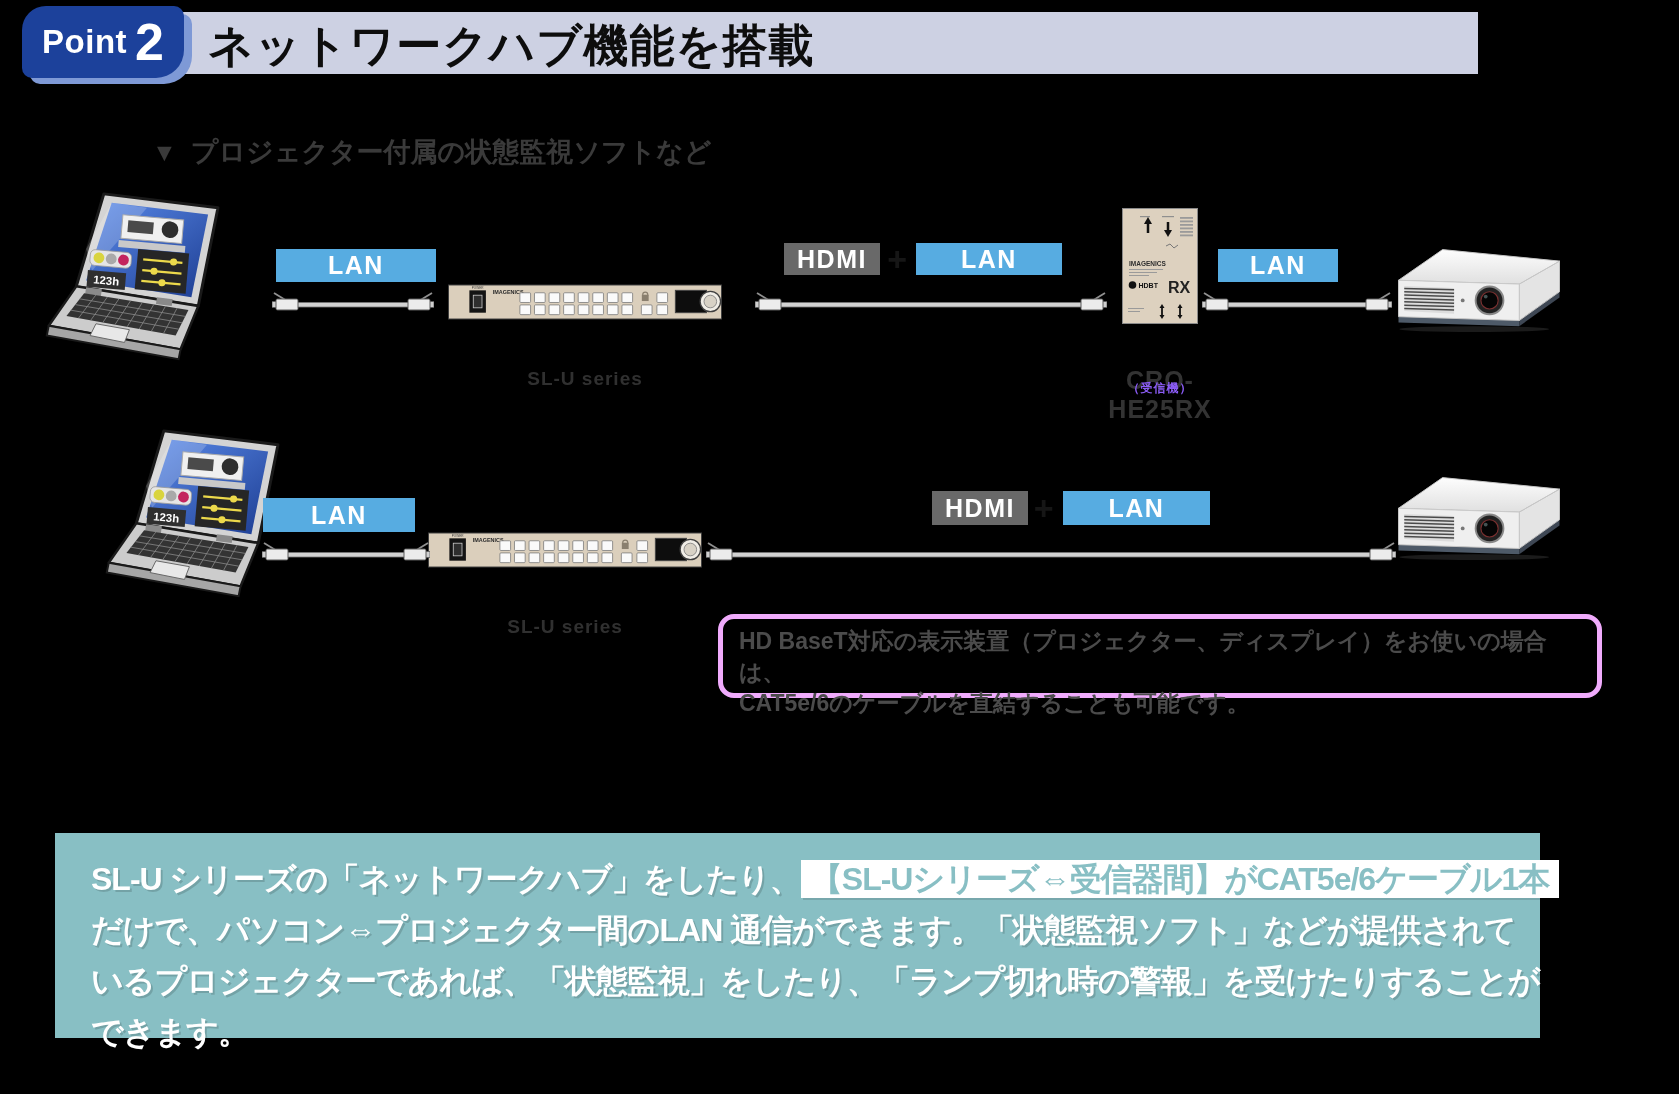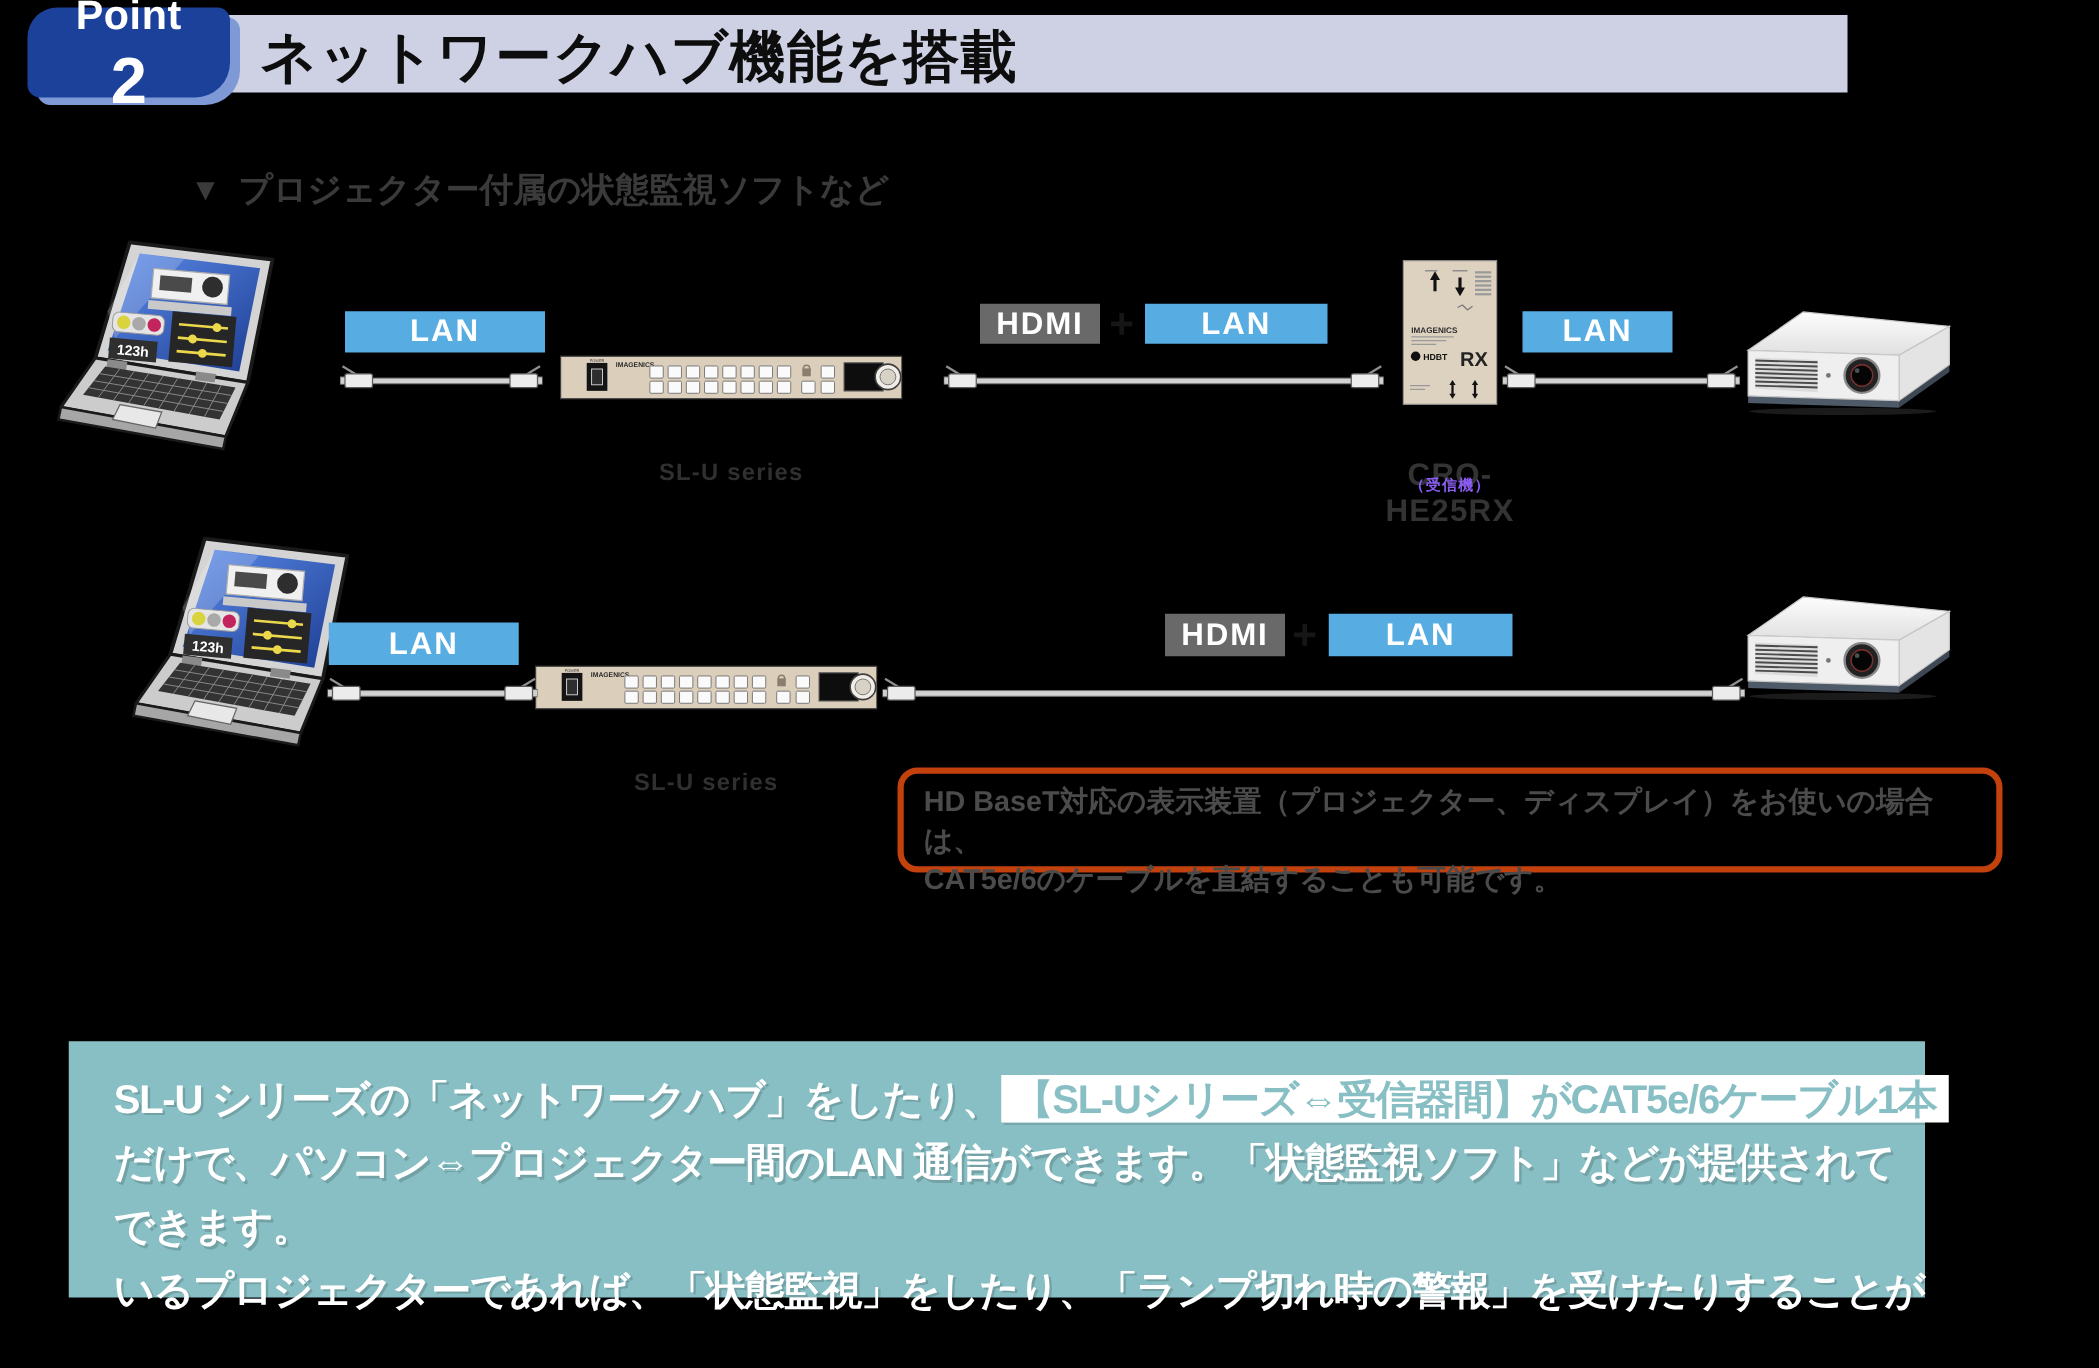--- a/index.html
+++ b/index.html
@@ -6,21 +6,21 @@
   html,body { background:#000; }
   body { font-family:"Liberation Sans","DejaVu Sans",sans-serif; }
   .stage { position:relative; width:1679px; height:1094px; background:#000; overflow:hidden; }
 
   
   .header-bar { position:absolute; left:30px; top:12px; width:1448px; height:62px; background:#cdd1e3; }
   .badge-accent { position:absolute; left:30px; top:14px; width:162px; height:70px;
                   background:#7e99d6; border-radius:24px 10px 28px 10px; }
   .point-badge { position:absolute; left:22px; top:6px; width:162px; height:72px;
                  background:#1c419b; border-radius:24px 10px 28px 10px;
-                 display:flex; align-items:center; justify-content:center; gap:8px;flex-direction:column; }
+                 display:flex; align-items:center; justify-content:center; gap:8px; }
   .point-badge .pt { color:#fff; font-weight:bold; font-size:33px; letter-spacing:.5px; }
   .point-badge .num { color:#fff; font-weight:bold; font-size:52px; line-height:1; }
   .page-title { position:absolute; left:208px; top:16px; font-size:45px; font-weight:bold; color:#0d0d0d; letter-spacing:1px; }
 
   
   .caption { position:absolute; left:152px; top:134px; font-size:27px; font-weight:bold; color:#3a3a3a; display:flex; gap:14px; align-items:center; }
   .caption .tri { font-size:25px; }
 
   
   .lbl { position:absolute; display:flex; align-items:center; justify-content:center;
@@ -55,21 +55,21 @@
   #cable5 { left:706px; top:538px; }
 
   .dev-label { position:absolute; color:#303030; font-weight:bold; text-align:center; letter-spacing:1px;margin-top:40px; }
   #sl-label1 { left:448px; top:328px; width:274px; font-size:19px; }
   #sl-label2 { left:428px; top:576px; width:274px; font-size:19px; }
   #rx-model  { left:1075px; top:326px; width:170px; font-size:25px; color:#333; }
   #rx-role   { left:1075px; top:340px; width:170px; font-size:12px; color:#8b5cf6; }
 
   
   .note-box { position:absolute; left:718px; top:614px; width:884px; height:84px;
-              border:5px solid #c2410c; border-radius:16px; padding:7px 16px;
+              border:5px solid #f0abfc; border-radius:16px; padding:7px 16px;
               color:#4b4b4b; font-size:23px; font-weight:bold; line-height:31px; }
 
   
   .bottom-panel { position:absolute; left:55px; top:833px; width:1485px; height:205px;
                   background:#88bfc4; padding:21px 36px; color:#fff; font-weight:bold;
                   font-size:32px; line-height:51px; letter-spacing:-1px;
                   text-shadow:2px 2px 0 rgba(0,0,0,0.15); }
   .bottom-panel .bline { white-space:nowrap; }
   .hl { background:#fff; color:#88bfc4; padding:1px 10px; text-shadow:none;
         box-shadow:2px 2px 0 rgba(0,0,0,0.12);margin-top:28px; }
@@ -338,17 +338,17 @@
   <div id="sl-label2" class="dev-label">SL-U series</div>
 
   <div class="note-box">
     <div>HD BaseT対応の表示装置（プロジェクター、ディスプレイ）をお使いの場合は、</div>
     <div>CAT5e/6のケーブルを直結することも可能です。</div>
   </div>
 
   <div class="bottom-panel">
     <div class="bline"><span>SL-U シリーズの「ネットワークハブ」をしたり、</span><span class="hl">【SL-Uシリーズ⇔受信器間】がCAT5e/6ケーブル1本</span></div>
     <div class="bline">だけで、パソコン⇔プロジェクター間のLAN 通信ができます。「状態監視ソフト」などが提供されて</div>
+    <div class="bline">いるプロジェクターであれば、「状態監視」をしたり、「ランプ切れ時の警報」を受けたりすることが</div>
     <div class="bline">できます。</div>
-    <div class="bline">いるプロジェクターであれば、「状態監視」をしたり、「ランプ切れ時の警報」を受けたりすることが</div>
   </div>
 
 </div>
 
 </body></html>

